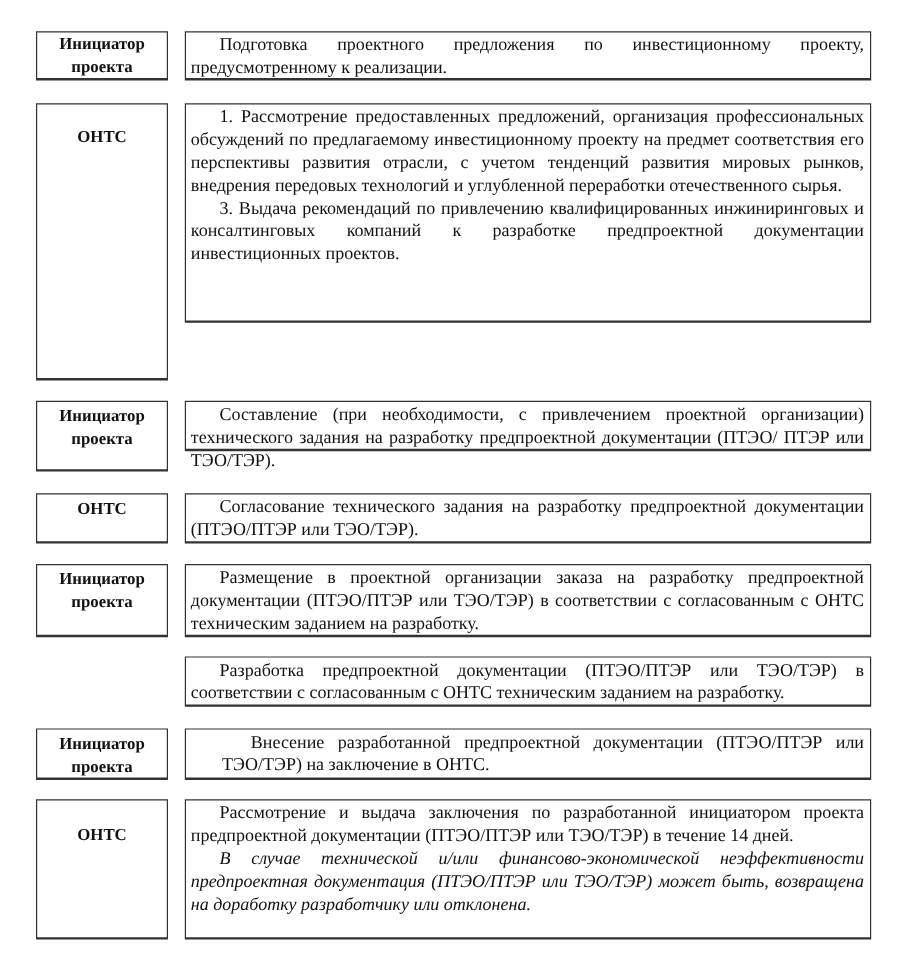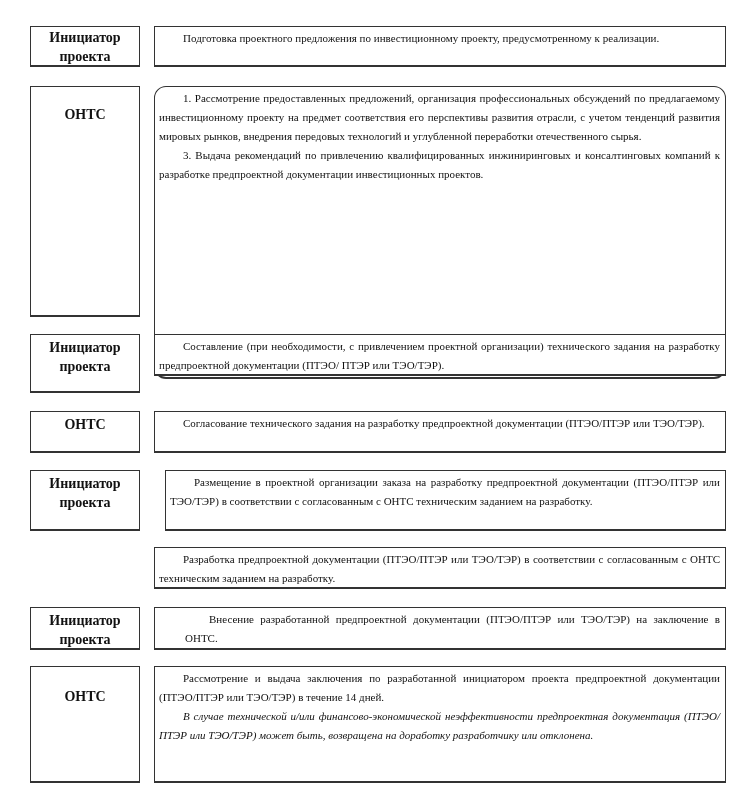--- a/index.html
+++ b/index.html
@@ -5,38 +5,38 @@
   html, body { margin: 0; padding: 0; background: #ffffff; }
   body { width: 753px; height: 806px; position: relative; overflow: hidden;
          font-family: "Liberation Serif", serif; color: #111; }
   .row { position: absolute; left: 30px; width: 696px; }
   .actor { position: absolute; left: 0; top: 0; width: 110px; box-sizing: border-box;
            border: 1.4px solid #333; border-bottom-width: 2px; border-right-width: 1.8px;
            background: #fff; font-weight: bold; font-size: 14px; line-height: 19px;
            text-align: center; padding-top: 3px; }
   .desc { position: absolute; left: 124px; right: 0; top: 0; box-sizing: border-box;
           border: 1.4px solid #333; border-bottom-width: 2px; border-right-width: 1.8px;
-          background: #fff; font-size: 11px; line-height: 19px; text-align: justify;
+          background: #fff; font-size: 15px; line-height: 19px; text-align: justify;
           padding: 2px 5px 2px 4px; }
   .para { text-indent: 24px; margin: 0; }
   .it { font-style: italic; }
 </style>
 </head>
 <body>
 
 <div class="row" style="top:26px;height:41px;">
   <div class="actor" style="height:41px;padding-top:1px;">Инициатор проекта</div>
   <div class="desc" style="height:41px;">
     <p class="para">Подготовка проектного предложения по инвестиционному проекту, предусмотренному к реализации.</p>
   </div>
 </div>
 
 <div class="row" style="top:86px;height:231px;">
   <div class="actor" style="height:231px;padding-top:18px;">ОНТС</div>
-  <div class="desc" style="height:293px;border-radius:12px;">
+  <div class="desc" style="height:183px;">
     <p class="para">1. Рассмотрение предоставленных предложений, организация профессиональных обсуждений по предлагаемому инвестиционному проекту на предмет соответствия его перспективы развития отрасли, с учетом тенденций развития мировых рынков, внедрения передовых технологий и углубленной переработки отечественного сырья.</p>
     <p class="para">3. Выдача рекомендаций по привлечению квалифицированных инжиниринговых и консалтинговых компаний к разработке предпроектной документации инвестиционных проектов.</p>
   </div>
 </div>
 
 <div class="row" style="top:334px;height:59px;">
   <div class="actor" style="height:59px;">Инициатор проекта</div>
   <div class="desc" style="height:42px;">
     <p class="para">Составление (при необходимости, с привлечением проектной организации) технического задания на разработку предпроектной документации (ПТЭО/ ПТЭР или ТЭО/ТЭР).</p>
   </div>
@@ -44,21 +44,21 @@
 
 <div class="row" style="top:411px;height:42px;">
   <div class="actor" style="height:42px;">ОНТС</div>
   <div class="desc" style="height:42px;">
     <p class="para">Согласование технического задания на разработку предпроектной документации (ПТЭО/ПТЭР или ТЭО/ТЭР).</p>
   </div>
 </div>
 
 <div class="row" style="top:470px;height:61px;">
   <div class="actor" style="height:61px;">Инициатор проекта</div>
-  <div class="desc" style="height:61px;margin-left:11px;">
+  <div class="desc" style="height:61px;">
     <p class="para">Размещение в проектной организации заказа на разработку предпроектной документации (ПТЭО/ПТЭР или ТЭО/ТЭР) в соответствии с согласованным с ОНТС техническим заданием на разработку.</p>
   </div>
 </div>
 
 <div class="row" style="top:547px;height:42px;">
   <div class="desc" style="height:42px;">
     <p class="para">Разработка предпроектной документации (ПТЭО/ПТЭР или ТЭО/ТЭР) в соответствии с согласованным с ОНТС техническим заданием на разработку.</p>
   </div>
 </div>
 

